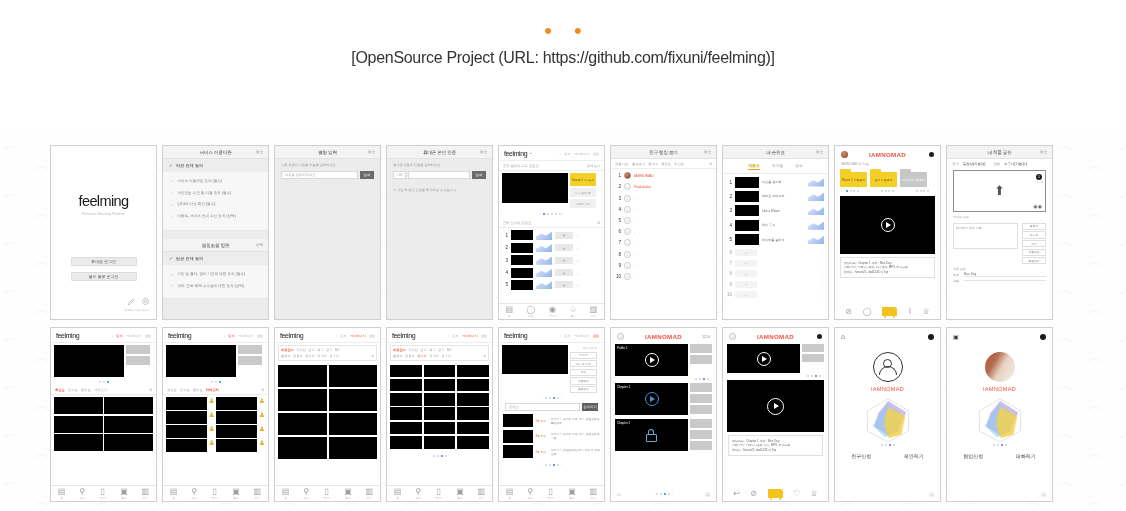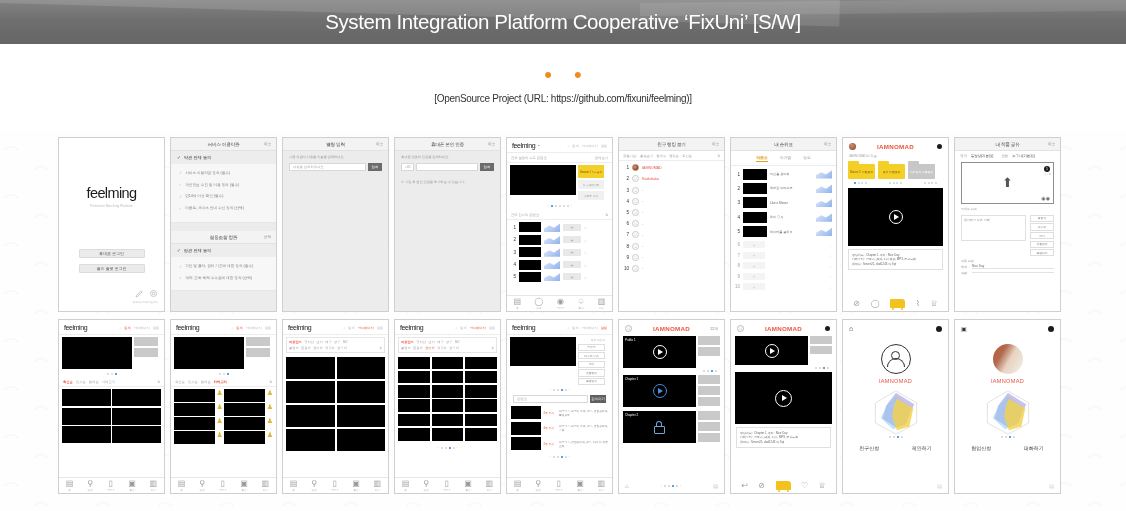--- a/index.html
+++ b/index.html
@@ -49,33 +49,33 @@
   .main-title {
     color: #F08C1E;
     font-size: 24.5px;
     font-weight: bold;
     letter-spacing: -0.6px;
     white-space: nowrap;
   }
   .subtitle {
     margin-top: 7px;
     color: #333;
-    font-size: 10px;
+    font-size: 16px;
     letter-spacing: -0.3px;
   }
 
   
   .canvas {
     position: absolute; left: 0; top: 130px;
     width: 1126px; height: 381px;
     background: #fefefe;
   }
   .wm { position: absolute; inset: 0; opacity: .5; pointer-events: none; }
 
-  .grid-row { position: absolute; left: 58px; display: flex; gap: 5px; }
+  .grid-row { position: absolute; left: 50px; display: flex; gap: 5px; margin-top: 8px; }
   .row1 { top: 7px; }
   .row2 { top: 189px; }
 
   .phone {
     width: 107px; height: 175px;
     background: #fff;
     border: 1px solid #cfcfcf;
     position: relative;
     overflow: hidden;
     font-size: 3.3px;
@@ -284,25 +284,20 @@
   }
   .prof-name { text-align:center; font-size:5.6px; color:#E8543F; margin-top:4px; letter-spacing:.3px; }
   .radar { margin: 5px auto 0; display:block; }
   .prof-btns { display:flex; justify-content:space-around; font-size:5px; color:#333; margin-top:6px; }
 </style>
 </head>
 <body>
 
 <div class="page">
 
-  <div class="header-bar">
-    <div class="slash"></div>
-    <div class="slash2"></div>
-    <div class="header-title">System Integration Platform Cooperative ‘FixUni’ [S/W]</div>
-  </div>
 
   <div class="title-block">
     <div class="title-row">
       <span class="bullet">•</span>
       <span class="bullet">•</span>
     </div>
     <div class="subtitle">[OpenSource Project (URL: https://github.com/fixuni/feelming)]</div>
   </div>
 
   <div class="canvas">

